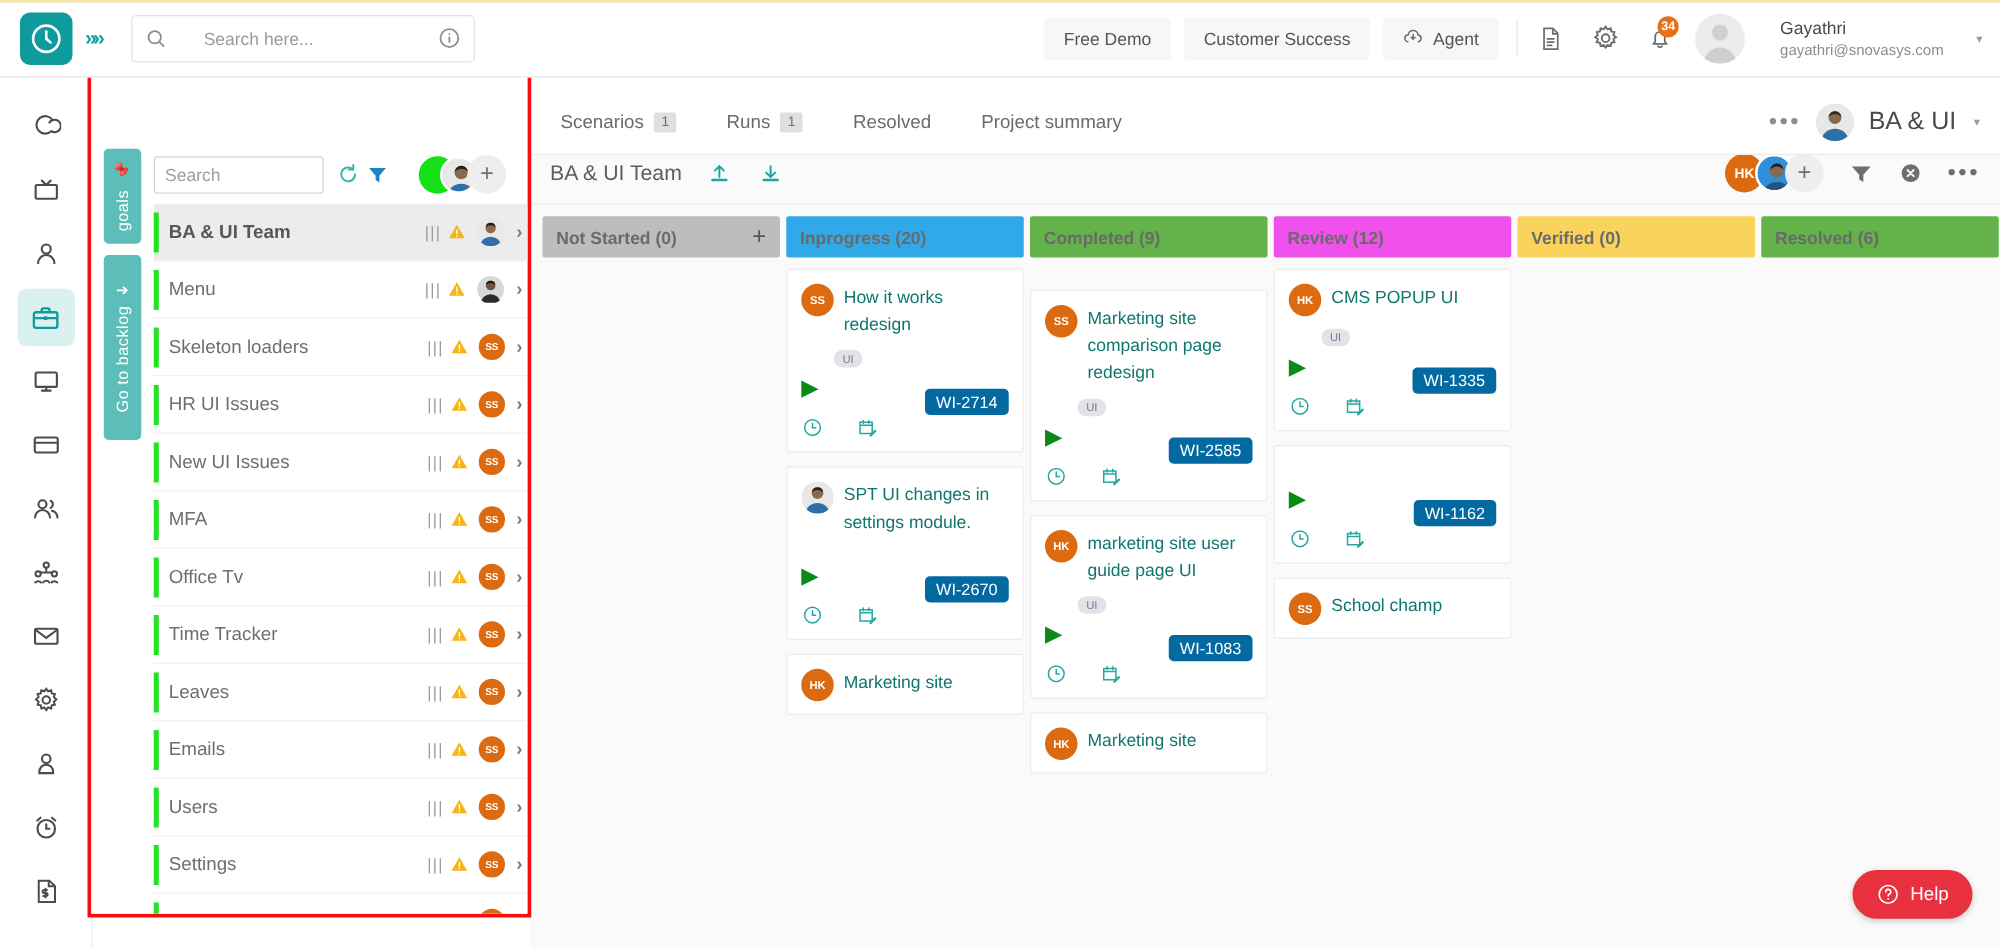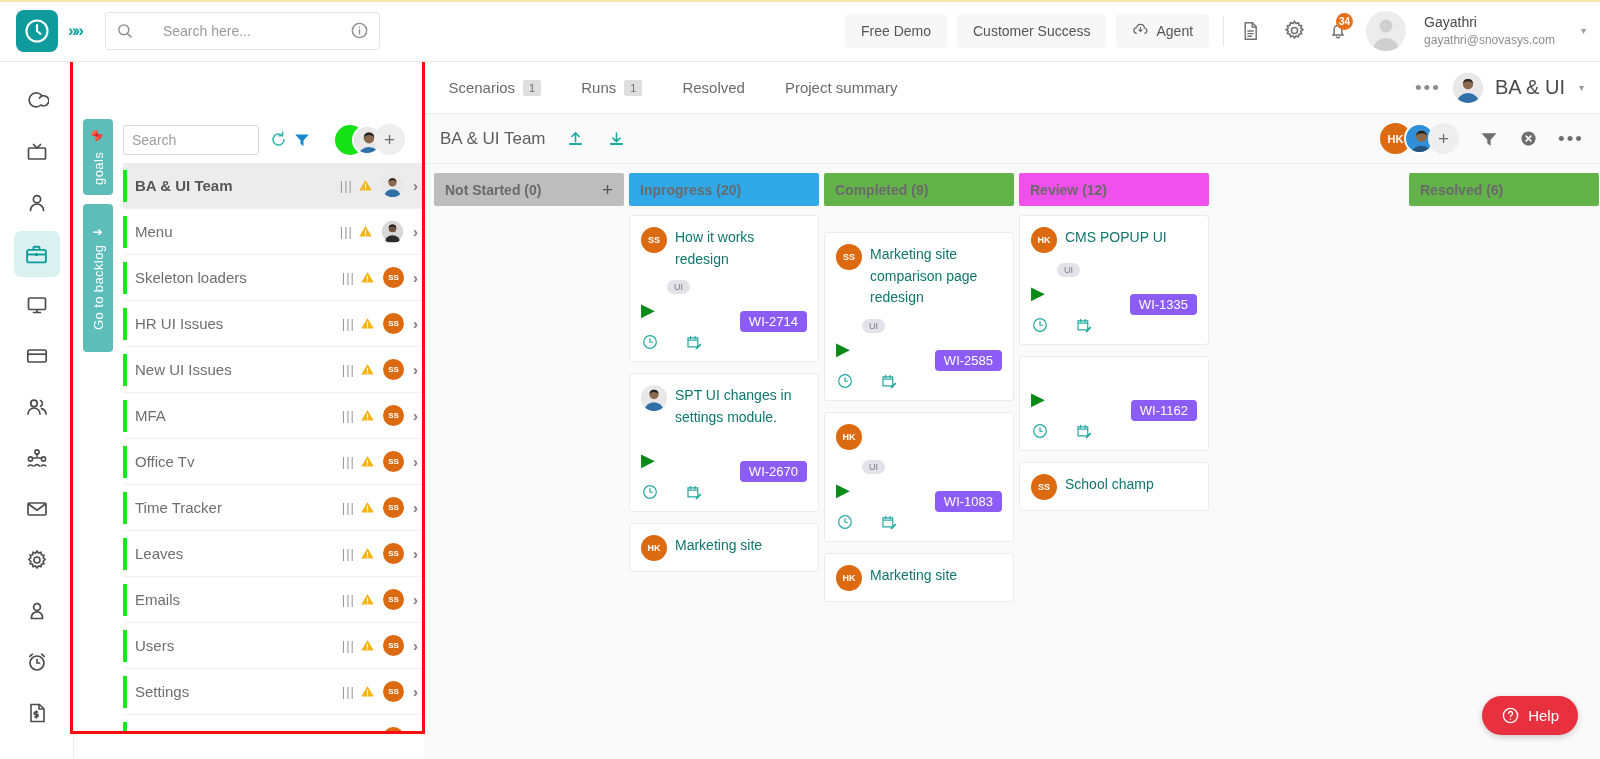--- a/index.html
+++ b/index.html
@@ -47,40 +47,40 @@
   .badge{
     position:absolute;top:2px;right:7px;background:#e8701a;color:#fff;border-radius:50%;
     min-width:17px;height:17px;font-size:10px;display:flex;align-items:center;justify-content:center;
     font-weight:bold;padding:0 2px;
   }
   .user-block{display:flex;align-items:center;margin-left:6px;cursor:pointer;}
   .avatar-gray{
     width:40px;height:40px;border-radius:50%;background:#ececec;display:flex;align-items:flex-end;
     justify-content:center;overflow:hidden;flex:none;
   }
-  .user-names{margin-left:18px;line-height:1.35;}
+  .user-names{margin-left:28px;line-height:1.35;}
   .user-names .n1{font-size:14px;color:#4a4a4a;}
   .user-names .n2{font-size:12px;color:#8d8d8d;}
   .caret-down{margin-left:26px;color:#9b9b9b;font-size:10px;}
 
   
   .rail{
     position:absolute;left:0;top:62px;width:74px;height:697px;background:#fff;
     border-right:1px solid #ededed; display:flex;flex-direction:column;align-items:center;
     padding-top:16px; z-index:20;
   }
   .rail-item{
     width:46px;height:46px;border-radius:7px;display:flex;align-items:center;justify-content:center;
     margin-bottom:5px;cursor:pointer;color:#4c4c4c;flex:none;
   }
   .rail-item.active{background:#d9f2f0;color:#0f9b9b;}
 
   
   .tabbar{
-    position:absolute;left:74px;top:62px;width:1526px;height:52px;background:#fff;
+    position:absolute;left:74px;top:72px;width:1526px;height:52px;background:#fff;
     border-bottom:1px solid #ececec;display:flex;align-items:center;z-index:15;
   }
   .tab{
     display:flex;align-items:center;height:52px;padding:0 20px;color:#6b6b6b;font-size:15px;
     cursor:pointer;gap:8px;white-space:nowrap;
   }
   .tab.first{padding-left:16px;color:#5d5d5d;}
   .cnt-teal{background:#2ab3a6;color:#fff;border-radius:3px;font-size:11px;padding:1px 5px;}
   .cnt-gray{background:#dfdfdf;color:#6e6e6e;border-radius:2px;font-size:11px;padding:2px 6px;}
   .tab-caret{color:#5a5a5a;font-size:11px;padding:0 14px;cursor:pointer;}
@@ -170,21 +170,21 @@
     padding:11px 11px 10px 11px;cursor:pointer;position:relative;
   }
   .card-top{display:flex;align-items:flex-start;gap:8px;}
   .card-title{font-size:14px;color:#0f766e;line-height:1.55;}
   .chip-ui{
     display:inline-flex;align-items:center;justify-content:center;background:#e2e2e8;color:#7a7a8a;
     border-radius:9px;font-size:9px;padding:2px 7px;margin:10px 0 0 26px;
   }
   .play{color:#0a8a16;font-size:18px;margin-top:7px;line-height:1;}
   .wi-tag{
-    background:#8b5cf6;color:#fff;border-radius:4px;font-size:13px;padding:3px 9px;
+    background:#0369a1;color:#fff;border-radius:4px;font-size:13px;padding:3px 9px;
     display:inline-block;float:right;margin-top:-8px;
   }
   .card-foot{display:flex;align-items:center;gap:26px;margin-top:14px;clear:both;color:#24a8a0;}
   .help-btn{
     position:absolute;right:22px;bottom:24px;background:#e8303f;color:#fff;border-radius:22px;
     height:39px;display:flex;align-items:center;padding:0 19px;gap:8px;font-size:15px;cursor:pointer;
     z-index:60;box-shadow:0 2px 6px rgba(0,0,0,.2);
   }
   .yellow-strip{position:absolute;left:0;top:0;width:1600px;height:2px;background:#f5e6a8;z-index:50;}
 </style>
@@ -530,20 +530,21 @@
                 <path d="M4 9.5 h13"></path>
                 <path d="M7.5 4.5 v3 M13.5 4.5 v3" stroke-linecap="round"></path>
               <path d="M14.5 19.5 L20 14 l1.8 1.8 L16.3 21.3 l-2.4 .6 z" fill="currentColor" stroke="none"></path>
               </svg>
           </div>
         </div>
 
         <div class="card">
           <div class="card-top">
             <div class="av-hk" style="width:26px;height:26px;font-size:9px">HK</div>
+            <div class="card-title">marketing site user guide page UI</div>
           </div>
           <div class="chip-ui">UI</div>
           <div class="play">▶</div>
           <span class="wi-tag">WI-1083</span>
           <div class="card-foot">
             <svg width="18" height="18" viewBox="0 0 24 24" fill="none" stroke="currentColor" stroke-width="1.6">
               <circle cx="12" cy="12" r="8.4"></circle>
                 <path d="M12 7.5 v4.8 h3.4" stroke-linecap="round"></path>
               </svg>
             <svg width="18" height="18" viewBox="0 0 24 24" fill="none" stroke="currentColor" stroke-width="1.6">
@@ -611,20 +612,23 @@
         <div class="card">
           <div class="card-top">
             <div class="av-hk" style="width:26px;height:26px;font-size:9px">SS</div>
             <div class="card-title">School champ</div>
           </div>
         </div>
       </div>
     </div>
 
     <div class="col">
+      <div class="col-head" style="background:#fad35c">
+        <span>Verified (0)</span>
+      </div>
       <div class="col-body"></div>
     </div>
 
     <div class="col">
       <div class="col-head" style="background:#63b24a">
         <span>Resolved (6)</span>
       </div>
       <div class="col-body"></div>
     </div>
 

